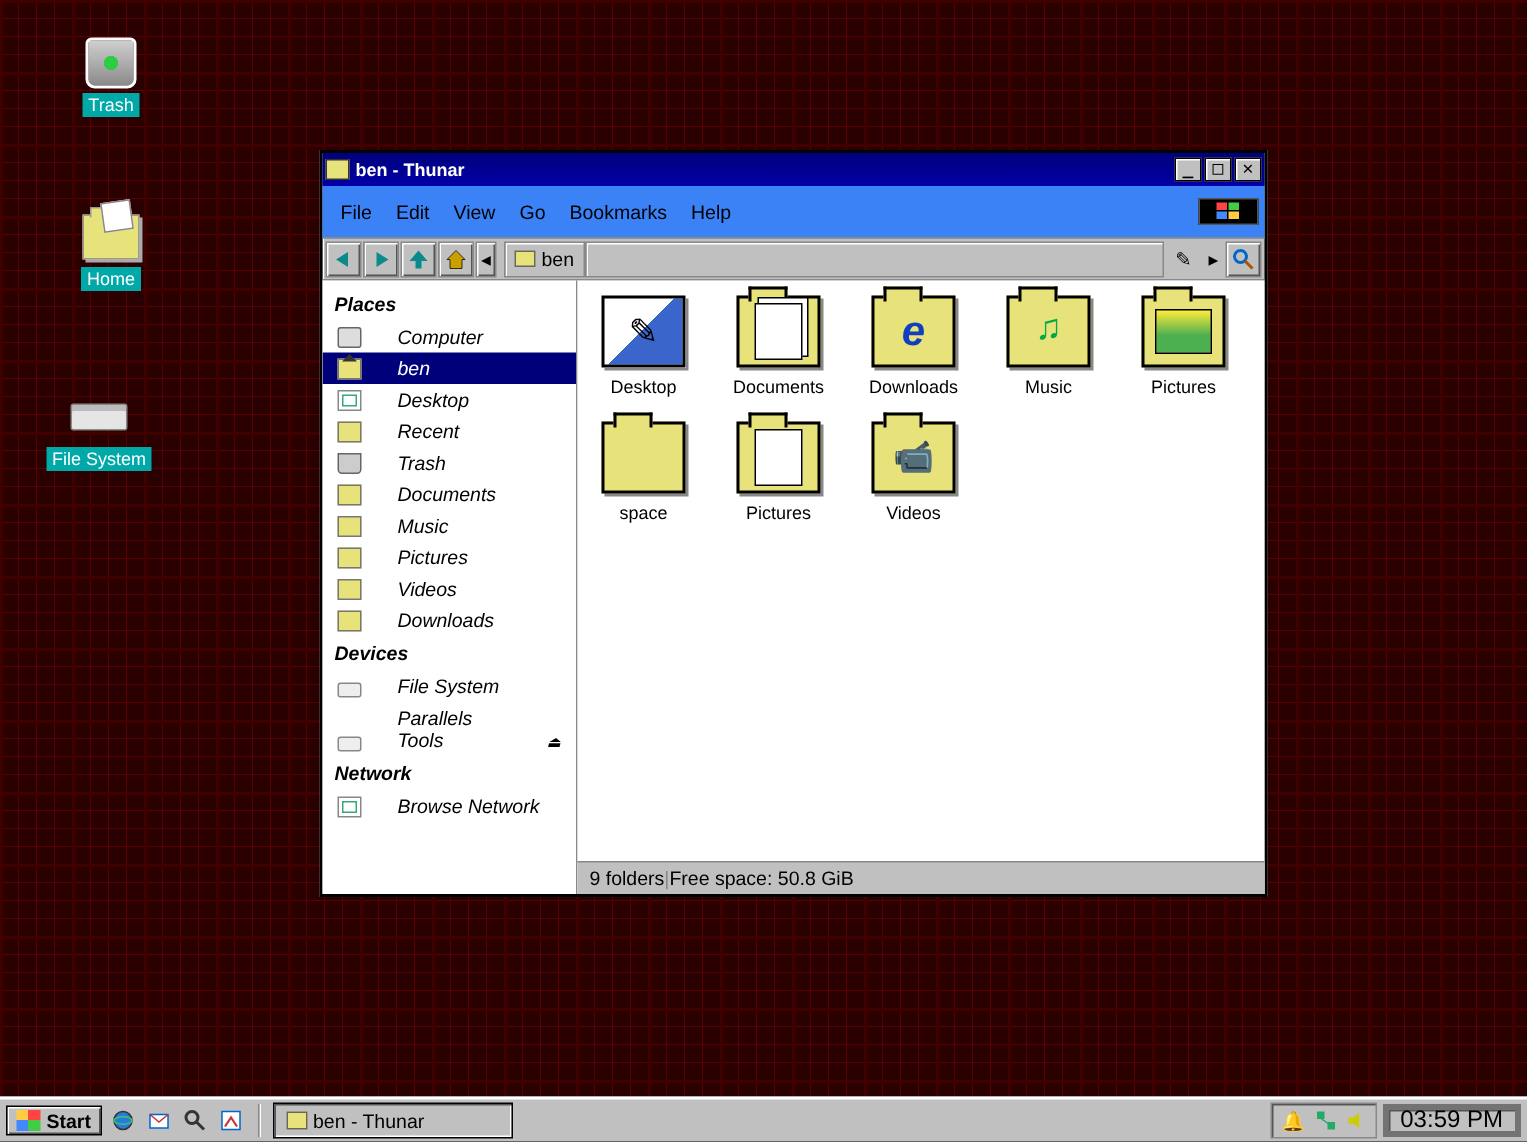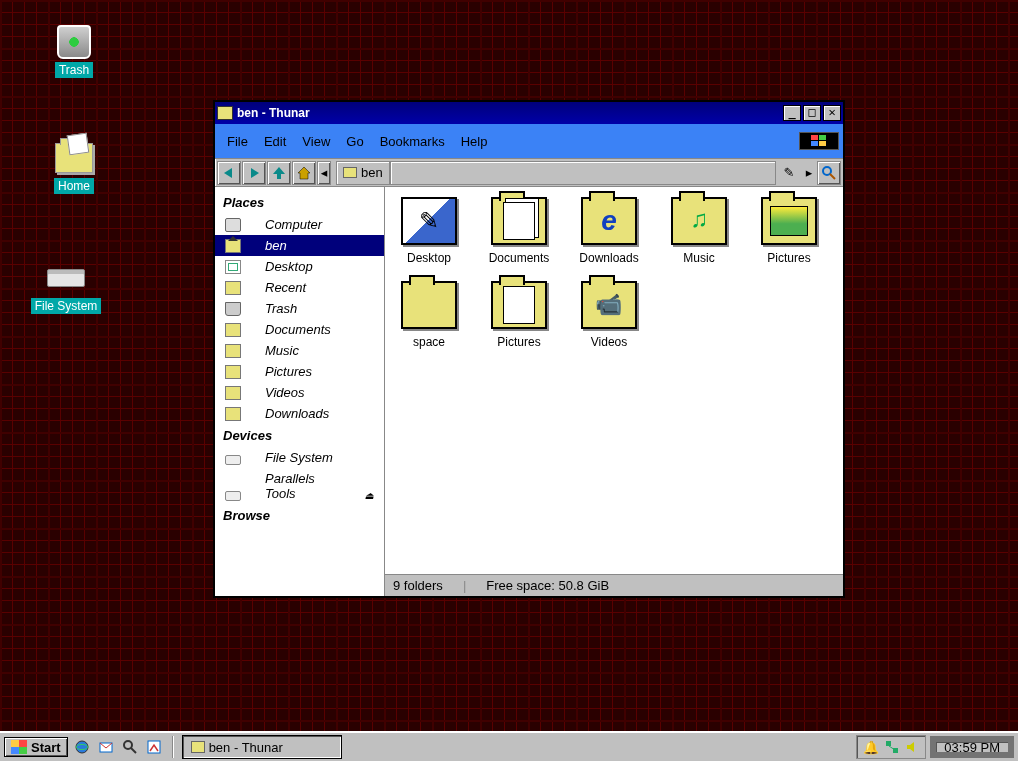--- a/index.html
+++ b/index.html
@@ -79,32 +79,32 @@
 .fi.folder::before{content:'';position:absolute;top:-8px;left:6px;width:22px;height:8px;background:#e8e27a;border:2px solid #000;border-bottom:none;}
 .fi.desktop-fi{background:linear-gradient(135deg,#fff 48%,#3a66cc 48%);}
 .fi.desktop-fi::after{content:'✎';position:absolute;color:#000;font-size:24px;}
 .fi.docs::after{content:'';position:absolute;width:30px;height:36px;background:#fff;border:1px solid #000;box-shadow:3px -3px 0 #fff,3px -3px 0 1px #000;}
 .fi.dl::after{content:'e';position:absolute;color:#1040c0;font-size:28px;font-weight:bold;font-style:italic;}
 .fi.music::after{content:'♫';position:absolute;color:#0a4;font-size:24px;top:6px;}
 .fi.pics::after{content:'';position:absolute;width:36px;height:28px;background:linear-gradient(#ffeb3b,#4caf50 60%);border:1px solid #000;}
 .fi.tmpl::after{content:'';position:absolute;width:30px;height:36px;background:#fff;border:1px solid #000;}
 .fi.vid::after{content:'📹';position:absolute;font-size:22px;}
 .fileicon .flabel{margin-top:6px;text-align:center;}
-.statusbar{height:22px;border-top:1px solid #888;background:#c0c0c0;display:flex;align-items:center;padding:0 8px;gap:20px;}
+.statusbar{height:22px;border-top:1px solid #888;background:#c0c0c0;display:flex;align-items:center;padding:0 8px;gap:0;}
 .statusbar .sep{color:#888;}
 
 .taskbar{position:absolute;left:0;right:0;bottom:0;height:30px;background:#c0c0c0;border-top:2px solid #fff;display:flex;align-items:center;padding:2px 4px;gap:4px;}
 .startbtn{height:20px;display:flex;align-items:center;gap:4px;padding:0 6px;border:1px solid #000;box-shadow:inset 1px 1px #fff,inset -1px -1px #555;background:#c0c0c0;font-weight:bold;cursor:pointer;}
 .startbtn .logo{width:16px;height:14px;background:conic-gradient(#f44 0 25%,#4c4 0 50%,#48f 0 75%,#fc4 0);}
 .tray-icon{width:20px;height:20px;display:flex;align-items:center;justify-content:center;cursor:pointer;border:1px solid transparent;}
 .taskbtn{height:24px;display:flex;align-items:center;gap:4px;padding:0 8px;border:1px solid #000;box-shadow:inset 1px 1px #555,inset -1px -1px #fff;background:#c0c0c0;min-width:160px;cursor:pointer;}
 .taskbtn .ficon{width:14px;height:12px;background:#e8e27a;border:1px solid #666;}
 .taskbar .flex{flex:1;}
 .systray{height:24px;border:1px solid #888;box-shadow:inset 1px 1px #555;display:flex;align-items:center;padding:0 6px;gap:6px;}
-.clock{height:22px;border:6px solid #737373;box-shadow:inset 1px 1px #555;display:flex;align-items:center;padding:0 8px;font-size:13px;}
+.clock{height:22px;border:4px solid #737373;box-shadow:inset 1px 1px #555;display:flex;align-items:center;padding:0 8px;font-size:16px;}
 .tdiv{width:2px;height:22px;border-left:1px solid #888;border-right:1px solid #fff;margin:0 4px;}
 svg{display:block;}
 </style>
 </head>
 <body>
 
 <div class="desktop">
   <div id="desktop-icons">
       <div class="desktop-icon" style="left: 36px; top: 24px;">
         <div class="glyph">
@@ -232,21 +232,27 @@
             <div class="sitem">
               <span class="sicon disk"></span>
               <span>File System</span>
             </div>
             <div class="sitem">
               <span class="sicon disk"></span>
               <span>Parallels Tools</span>
               <span class="eject">⏏</span>
             </div>
           </div>
-        <div class="shead">Browse</div>
+        <div class="shead">Network</div>
+        <div id="network">
+            <div class="sitem">
+              <span class="sicon net"></span>
+              <span>Browse Network</span>
+            </div>
+          </div>
       </div>
       <div class="content">
         <div class="iconview" id="iconview">
             <div class="iconrow">
               <div class="fileicon">
                 <div class="fi desktop-fi"></div>
                 <div class="flabel">Desktop</div>
               </div>
               <div class="fileicon">
                 <div class="fi folder docs"></div>

